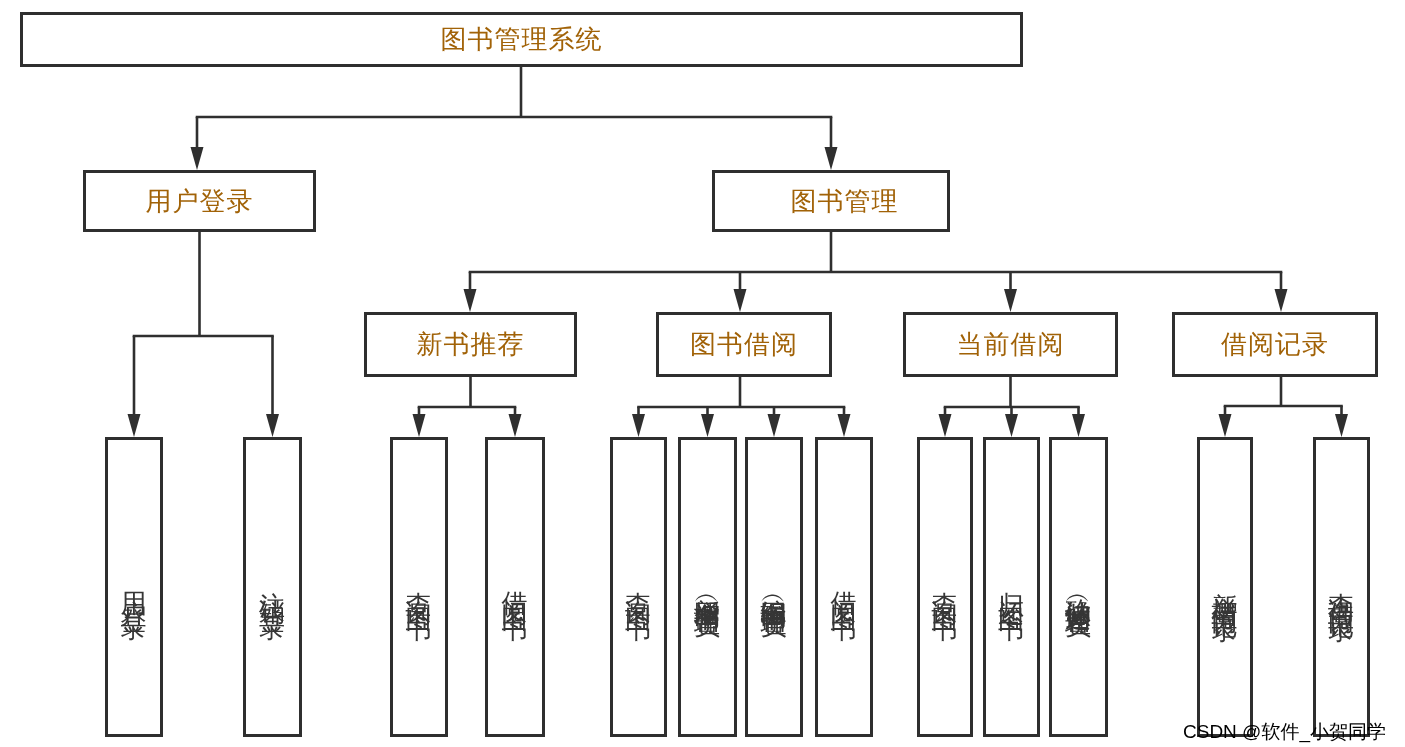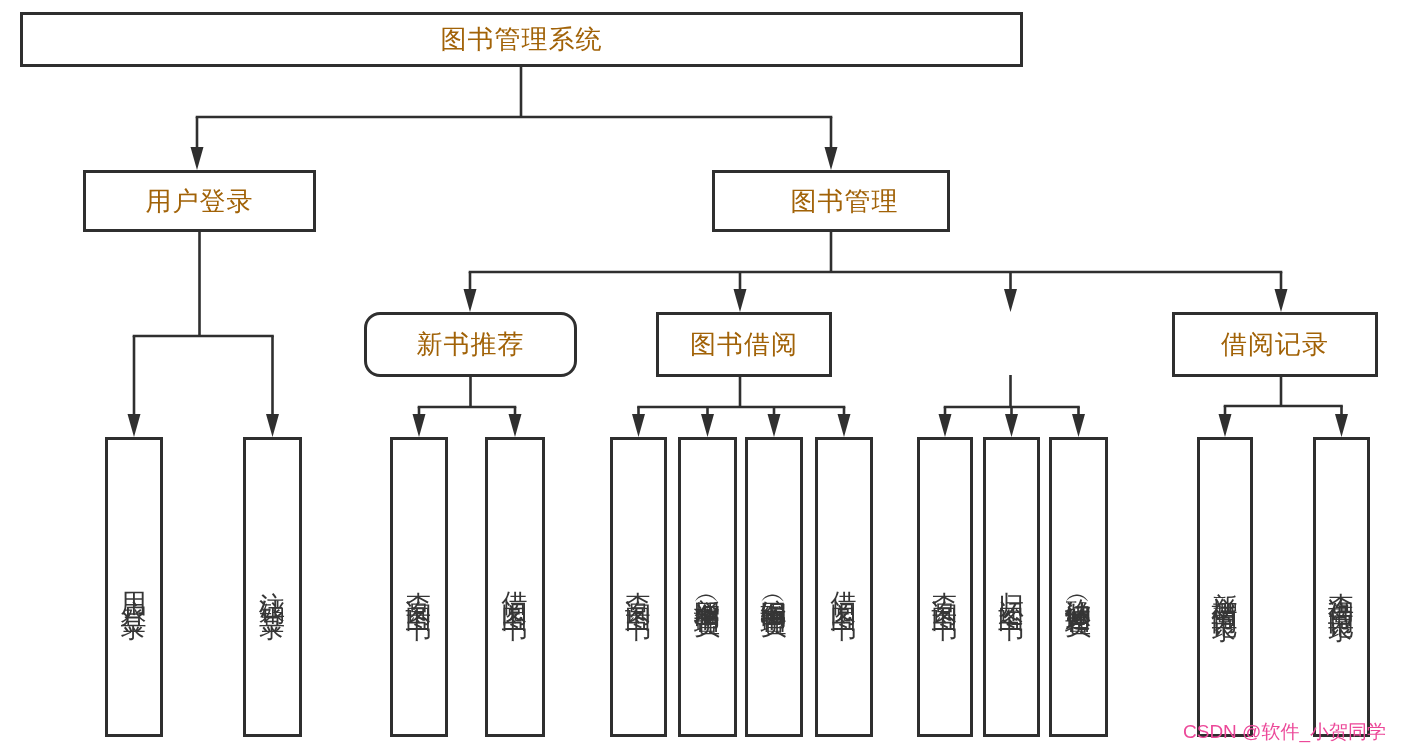--- a/index.html
+++ b/index.html
@@ -46,21 +46,21 @@
     white-space: nowrap;
   }
   .v4 { letter-spacing: 8px; }
   .v6 { letter-spacing: 5px; }
   .v9 { letter-spacing: 2px; }
   .watermark {
     position: absolute;
     left: 1183px;
     top: 719px;
     font-size: 19px;
-    color: #ec4899;
+    color: #000000;
     white-space: nowrap;
     z-index: 10;
   }
 </style>
 </head>
 <body>
 
 <div class="canvas">
 
   <svg class="connectors" width="1405" height="747" viewBox="0 0 1405 747">
@@ -133,26 +133,29 @@
     <span class="hlabel">图书管理系统</span>
   </div>
 
   <div class="box" style="left:83px; top:170px; width:233px; height:62px;">
     <span class="hlabel">用户登录</span>
   </div>
   <div class="box" style="left:712px; top:170px; width:238px; height:62px;padding-left:27px;">
     <span class="hlabel">图书管理</span>
   </div>
 
-  <div class="box" style="left:364px; top:312px; width:213px; height:65px;border-radius:16px;">
+  <div class="box" style="left:364px; top:312px; width:213px; height:65px;">
     <span class="hlabel">新书推荐</span>
   </div>
   <div class="box" style="left:656px; top:312px; width:176px; height:65px;">
     <span class="hlabel">图书借阅</span>
   </div>
+  <div class="box" style="left:903px; top:312px; width:215px; height:65px;">
+    <span class="hlabel">当前借阅</span>
+  </div>
   <div class="box" style="left:1172px; top:312px; width:206px; height:65px;">
     <span class="hlabel">借阅记录</span>
   </div>
 
   <div class="box" style="left:105px; top:437px; width:58px; height:300px;">
     <span class="vtext v4">用户登录</span>
   </div>
   <div class="box" style="left:243px; top:437px; width:59px; height:300px;">
     <span class="vtext v4">注销登录</span>
   </div>

